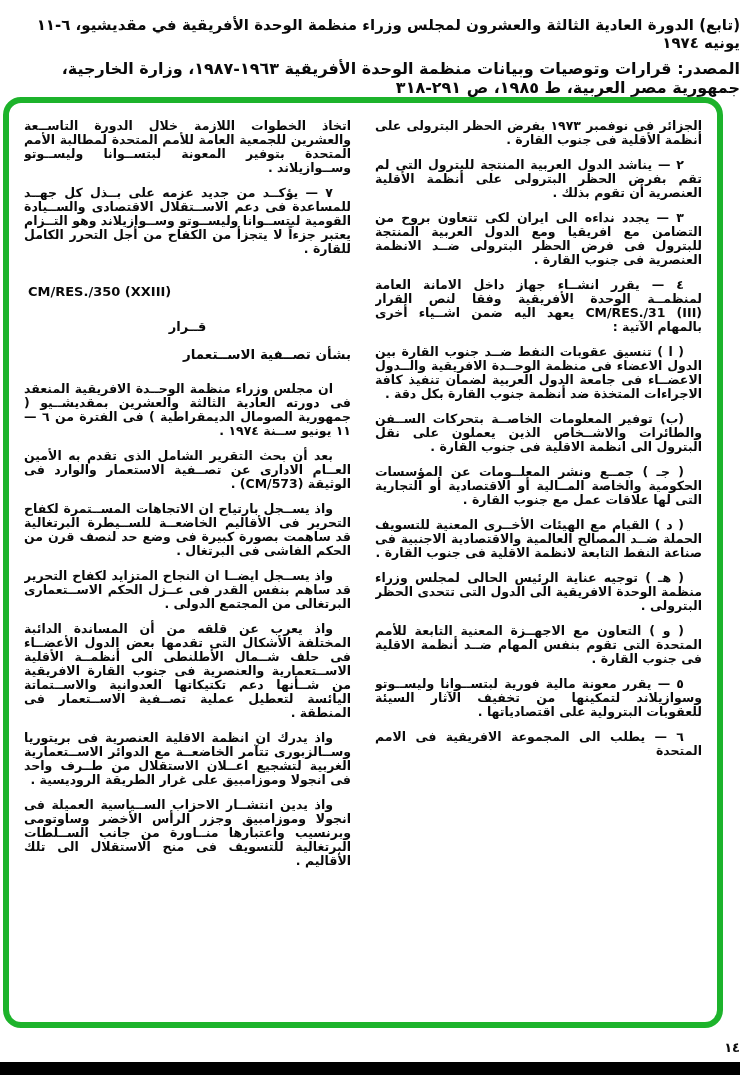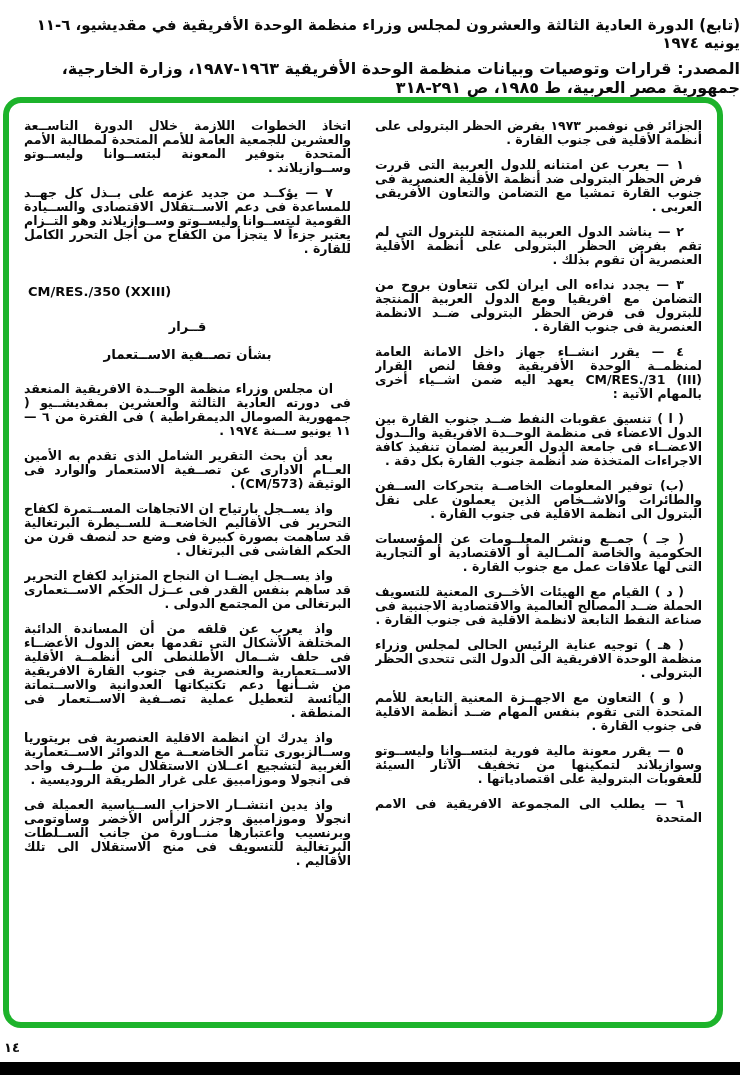--- a/index.html
+++ b/index.html
@@ -66,30 +66,30 @@
     font-size: 13px;
     margin: 28px 0 20px 4px;
   }
   .res-title {
     text-align: center;
     font-weight: bold;
     font-size: 13px;
     margin: 0 0 12px 0;
   }
   .res-subtitle {
-    text-align: center;
+    text-align: right;
     font-weight: bold;
     font-size: 13.5px;
     margin: 0 0 20px 0;
   }
 
   .page-number {
     position: absolute;
-    bottom: 20px; left: 4px; right: 0;
-    text-align: left;
+    bottom: 20px; left: 11px; right: 0;
+    text-align: right;
     font-weight: bold;
     font-size: 13px;
   }
   .bottom-bar {
     position: absolute;
     bottom: 0; left: 0;
     width: 100%; height: 13px;
     background: #000000;
   }
 </style>
@@ -98,21 +98,20 @@
 
 <div class="header">
   <div class="header-line1">(تابع) الدورة العادية الثالثة والعشرون لمجلس وزراء منظمة الوحدة الأفريقية في مقديشيو، ٦-١١ يونيه ١٩٧٤</div>
   <div class="header-line2">المصدر: قرارات وتوصيات وبيانات منظمة الوحدة الأفريقية ١٩٦٣-١٩٨٧، وزارة الخارجية، جمهورية مصر العربية، ط ١٩٨٥، ص ٢٩١-٣١٨</div>
 </div>
 
 <div class="frame" style="border-color: rgb(29, 179, 43);">
 
   <div class="col">
     <p class="para">الجزائر فى نوفمبر ١٩٧٣ بفرض الحظر البترولى على أنظمة الأقلية فى جنوب القارة .</p>
-    <p class="para indent">١ — يعرب عن امتنانه للدول العربية التى قررت فرض الحظر البترولى ضد أنظمة الأقلية العنصرية فى جنوب القارة تمشيا مع التضامن والتعاون الأفريقى العربى .</p>
     <p class="para indent">٢ — يناشد الدول العربية المنتجة للبترول التى لم تقم بفرض الحظر البترولى على أنظمة الأقلية العنصرية أن تقوم بذلك .</p>
     <p class="para indent">٣ — يجدد نداءه الى ايران لكى تتعاون بروح من التضامن مع افريقيا ومع الدول العربية المنتجة للبترول فى فرض الحظر البترولى ضــد الانظمة العنصرية فى جنوب القارة .</p>
     <p class="para indent">٤ — يقرر انشــاء جهاز داخل الامانة العامة لمنظمــة الوحدة الأفريقية وفقا لنص القرار CM/RES./31 (III) يعهد اليه ضمن اشــياء أخرى بالمهام الآتية :</p>
     <p class="para indent">( ا ) تنسيق عقوبات النفط ضــد جنوب القارة بين الدول الاعضاء فى منظمة الوحــدة الافريقية والــدول الاعضــاء فى جامعة الدول العربية لضمان تنفيذ كافة الاجراءات المتخذة ضد أنظمة جنوب القارة بكل دقة .</p>
     <p class="para indent">(ب) توفير المعلومات الخاصــة بتحركات الســفن والطائرات والاشــخاص الذين يعملون على نقل البترول الى انظمة الاقلية فى جنوب القارة .</p>
     <p class="para indent">( جـ ) جمــع ونشر المعلــومات عن المؤسسات الحكومية والخاصة المــالية أو الاقتصادية أو التجارية التى لها علاقات عمل مع جنوب القارة .</p>
     <p class="para indent">( د ) القيام مع الهيئات الأخــرى المعنية للتسويف الحملة ضــد المصالح العالمية والاقتصادية الاجنبية فى صناعة النفط التابعة لانظمة الاقلية فى جنوب القارة .</p>
     <p class="para indent">( هـ ) توجيه عناية الرئيس الحالى لمجلس وزراء منظمة الوحدة الافريقية الى الدول التى تتحدى الحظر البترولى .</p>
     <p class="para indent">( و ) التعاون مع الاجهــزة المعنية التابعة للأمم المتحدة التى تقوم بنفس المهام ضــد أنظمة الاقلية فى جنوب القارة .</p>
     <p class="para indent">٥ — يقرر معونة مالية فورية لبتســوانا وليســوتو وسوازيلاند لتمكينها من تخفيف الآثار السيئة للعقوبات البترولية على اقتصادياتها .</p>

